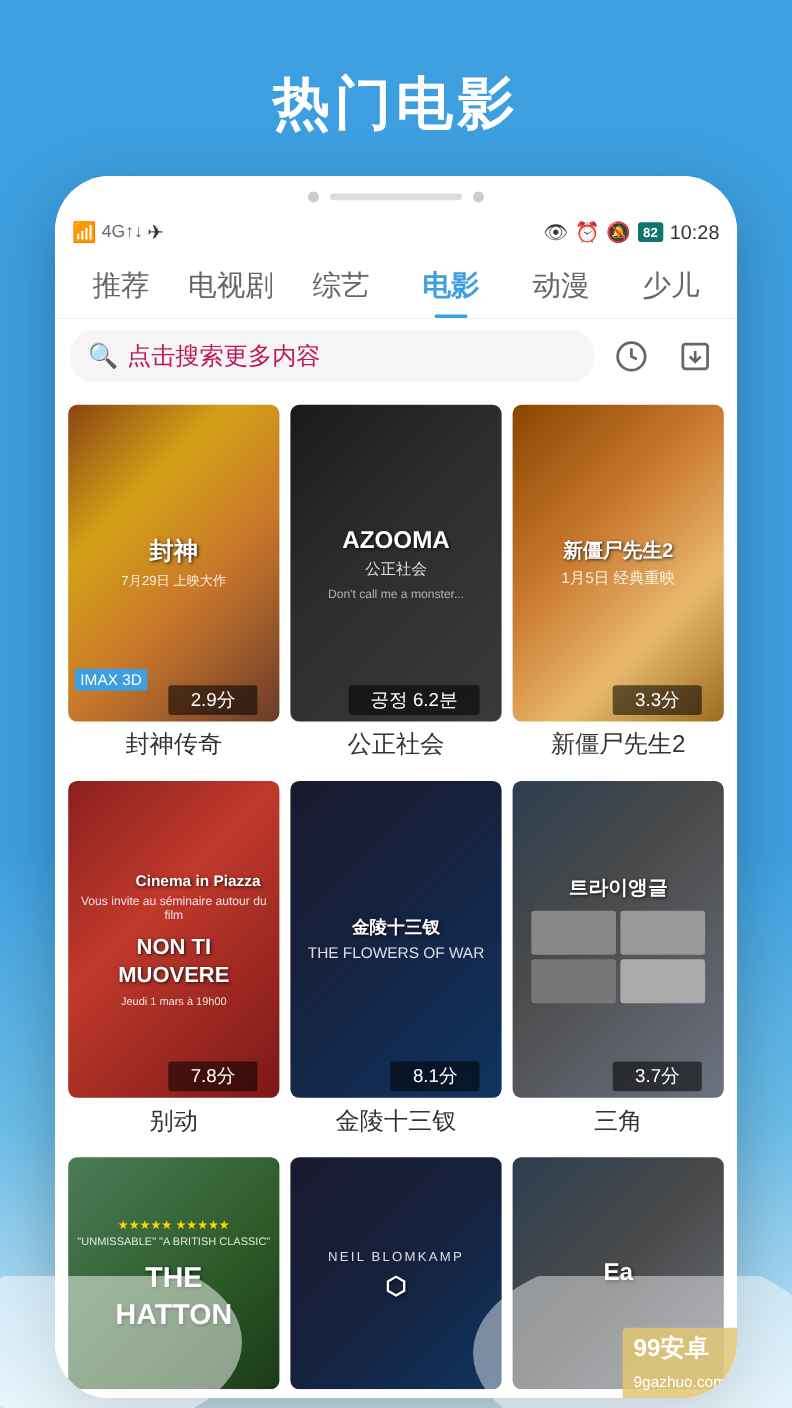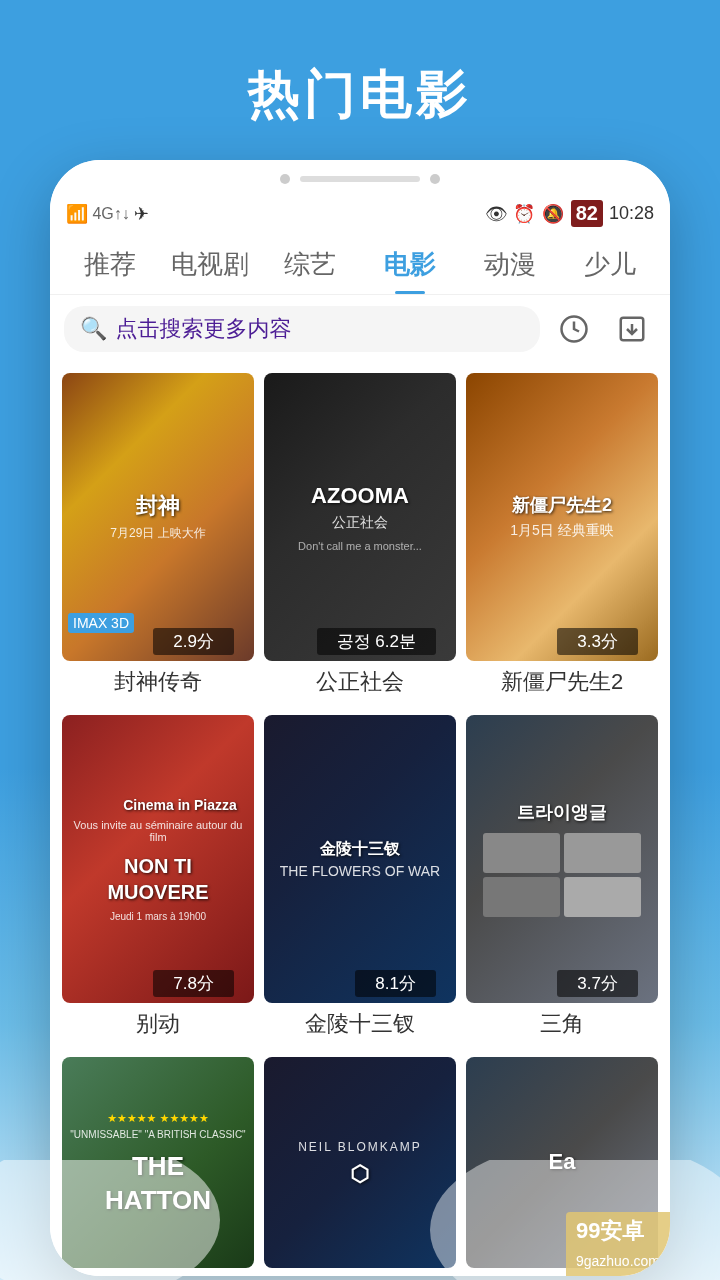--- a/index.html
+++ b/index.html
@@ -85,25 +85,25 @@
 
     .status-right {
       display: flex;
       align-items: center;
       gap: 6px;
       font-size: 18px;
       color: #333;
     }
 
     .battery-box {
-      background: #7f1d1d;
+      background: #0f766e;
       color: white;
       padding: 2px 5px;
       border-radius: 3px;
-      font-size: 20px;
+      font-size: 12px;
       font-weight: bold;
     }
 
     
     .nav-tabs {
       display: flex;
       background: white;
       padding: 0 10px;
       border-bottom: 1px solid #f0f0f0;
     }
@@ -153,21 +153,21 @@
       padding: 8px 16px;
       gap: 8px;
     }
 
     .search-icon-inner {
       color: #999;
       font-size: 22px;
     }
 
     .search-placeholder {
-      color: #4c1d95;
+      color: #be185d;
       font-size: 22px;
     }
 
     .search-action-btn {
       width: 48px;
       height: 48px;
       display: flex;
       align-items: center;
       justify-content: center;
       cursor: pointer;

